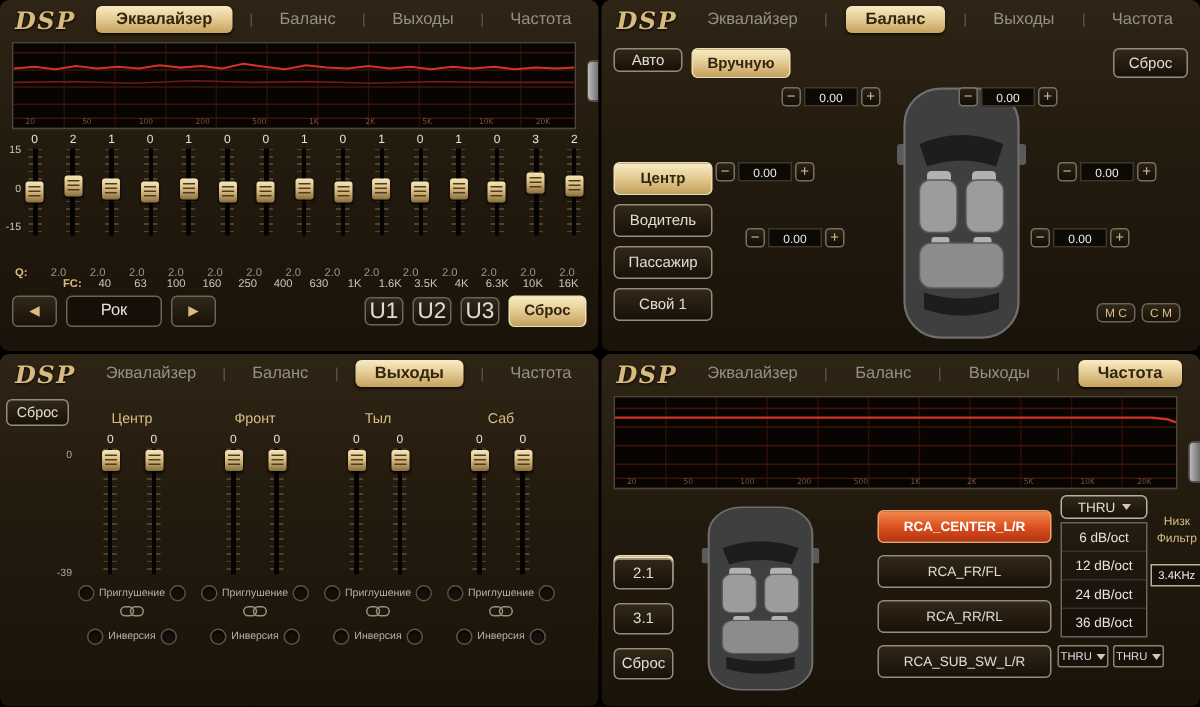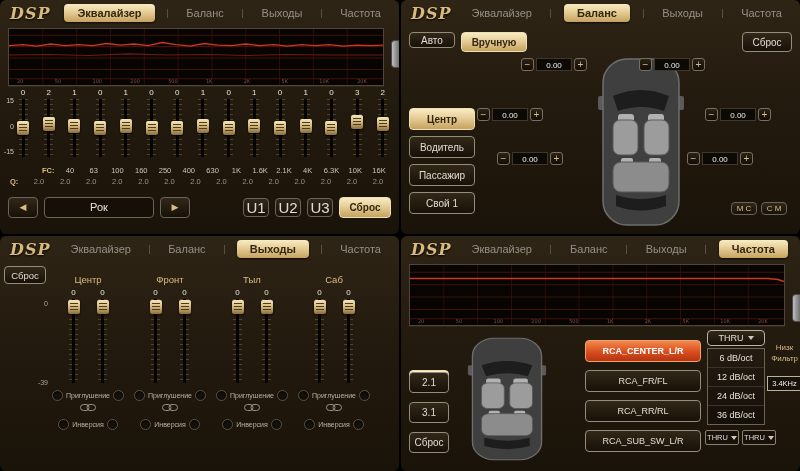--- a/index.html
+++ b/index.html
@@ -31,21 +31,21 @@
   .eqscale{position:absolute;left:2px;top:97px;height:58px;width:12px;display:flex;flex-direction:column;justify-content:space-between;font-size:7px;color:#cfc9ba;text-align:right;}
   .bands{position:absolute;left:15px;right:8px;top:88px;display:flex;justify-content:space-between;}
   .band{display:flex;flex-direction:column;align-items:center;width:16px;}
   .band .btrack{height:58px;margin-top:1px;}
   .frow{position:absolute;left:10px;right:8px;display:flex;align-items:center;font-size:7.5px;}
   .flab{width:16px;color:#d9bd85;font-weight:bold;}
   .frow span.fv{flex:1;text-align:center;color:#c9c4ba;}
   .frow.q span.fv{color:#98948b;}
   .eqctl{position:absolute;left:8px;right:8px;top:196px;height:22px;display:flex;align-items:center;gap:6px;}
   .sqb{width:30px;height:21px;color:#d9bd85;font-size:9px;}
-  .presetb{width:110px;height:21px;font-size:11px;color:#e6e2d8;}
+  .presetb{width:64px;height:21px;font-size:11px;color:#e6e2d8;}
   .ub{width:26px;height:19px;font-size:15px;}
   .resetb{width:52px;height:21px;font-size:10px;}
   .spacer{flex:1;}
   
   .lvl{position:absolute;display:flex;align-items:center;gap:2px;}
   .mini{width:13px;height:13px;border:1px solid #77705f;border-radius:3px;background:linear-gradient(180deg,#2b2216,#120d07);color:#d9bd85;font-size:10px;line-height:11px;text-align:center;box-sizing:border-box;}
   .lcdv{width:36px;height:13px;background:#0d0905;border:1px solid #3e382c;color:#eee;font-size:8px;line-height:13px;text-align:center;box-sizing:border-box;}
   .posbtn{position:absolute;left:8px;width:66px;height:22px;font-size:10px;}
   .mcb{position:absolute;width:26px;height:13px;font-size:8px;color:#d9bd85;}
   
@@ -224,32 +224,32 @@
           </div>
         </div>
       <div class="band">
           <span class="bv">2</span>
           <div class="btrack">
             <div class="bthumb" style="top:18px"></div>
           </div>
         </div>
     </div>
 
-    <div class="frow" style="top:166px;padding-left:32px;">
+    <div class="frow" style="top:184px;padding-left:32px;">
       <span class="flab">FC:</span>
       <span class="fv">40</span>
         <span class="fv">63</span>
         <span class="fv">100</span>
         <span class="fv">160</span>
         <span class="fv">250</span>
         <span class="fv">400</span>
         <span class="fv">630</span>
         <span class="fv">1K</span>
         <span class="fv">1.6K</span>
-        <span class="fv">2.1K</span>
+        <span class="fv">3.5K</span>
         <span class="fv">4K</span>
         <span class="fv">6.3K</span>
         <span class="fv">10K</span>
         <span class="fv">16K</span>
     </div>
     <div class="frow q" style="top:177px;">
       <span class="flab">Q:</span>
       <span class="fv">2.0</span>
         <span class="fv">2.0</span>
         <span class="fv">2.0</span>

